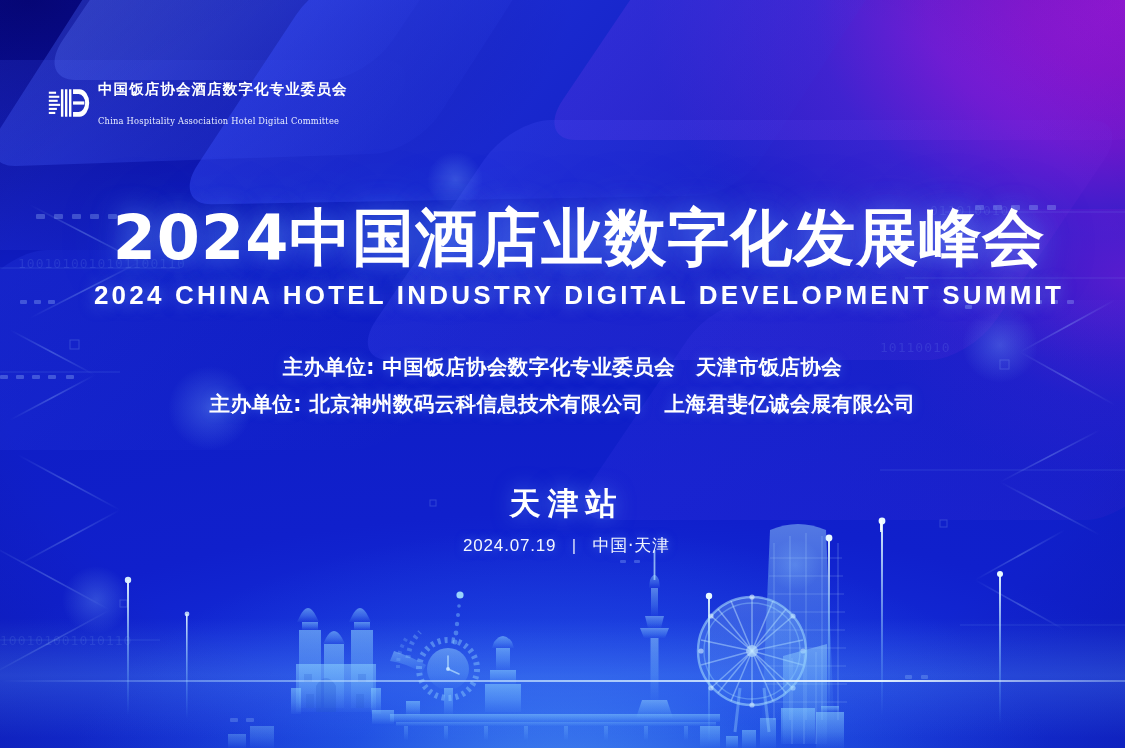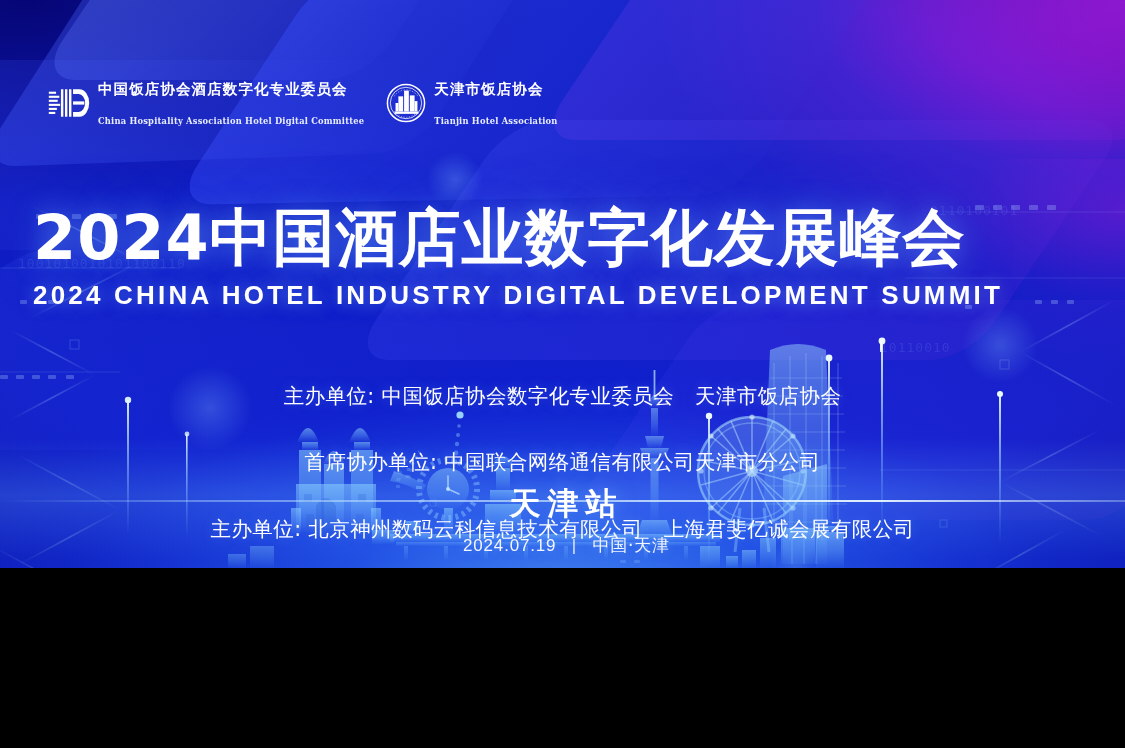--- a/index.html
+++ b/index.html
@@ -1,20 +1,20 @@
 <!DOCTYPE html>
 <html><head>
 <meta charset="utf-8">
 <style>
   html,body{margin:0;padding:0;background:#000;}
   body{font-family:"Liberation Sans","DejaVu Sans",sans-serif;}
 
   #poster{
     position:relative;
-    width:1125px;height:568px;
+    width:1125px;height:748px;
     overflow:hidden;
     background:#1220cc;
   }
 
   
   .bg-base{
     position:absolute;inset:0;
     background:
       radial-gradient(125% 90% at 50% 118%, #2f7cf5 0%, #1a51e8 16%, #1430db 34%, #1020cc 55%, #0f1cc0 100%);
   }
@@ -75,28 +75,28 @@
   .logo-group{display:flex;align-items:center;gap:8px;}
   .cha-mark{width:42px;height:34px;flex:none;}
   .tha-mark{width:40px;height:40px;flex:none;}
   .logo-text{display:flex;flex-direction:column;line-height:1;}
   .logo-cn{
     color:#ffffff;font-size:14.5px;font-weight:700;letter-spacing:1.1px;
     font-family:"DejaVu Sans","Liberation Sans",sans-serif;
     white-space:nowrap;
   }
   .logo-en{
-    color:#e9eeff;font-size:8.3px;font-weight:700;letter-spacing:.22px;
+    color:#e9eeff;font-size:8.3px;font-weight:400;letter-spacing:.22px;
     margin-top:20px;white-space:nowrap;
     font-family:"DejaVu Serif","Liberation Serif",serif;
   }
 
   
   .title-wrap{
-    position:absolute;left:0;right:0;top:205px;text-align:left;z-index:30;padding-left:33px;
+    position:absolute;left:0;right:0;top:205px;text-align:center;z-index:30;padding-left:33px;
   }
   .title-cn{
     font-family:"DejaVu Sans","Liberation Sans",sans-serif;
     font-size:62px;font-weight:700;color:#ffffff;letter-spacing:1px;
     line-height:1.08;
     text-shadow:0 0 26px rgba(120,180,255,.55), 0 0 60px rgba(60,120,255,.35);
     white-space:nowrap;
   }
   .title-en{
     margin-top:8px;
@@ -106,25 +106,24 @@
     text-shadow:0 0 16px rgba(130,185,255,.6);
     white-space:nowrap;
   }
 
   
   .orgs{
     position:absolute;left:0;right:0;top:349px;text-align:center;z-index:30;
     font-family:"DejaVu Sans","Liberation Sans",sans-serif;
   }
   .orgs .line{
-    color:#ffffff;font-size:20.5px;font-weight:400;letter-spacing:.4px;
+    color:#ffffff;font-size:20.5px;font-weight:700;letter-spacing:.4px;
     line-height:1.82;
     text-shadow:0 0 12px rgba(90,150,255,.45);
     white-space:nowrap;
-    margin-top:29px;
   }
 
   
   .station-wrap{
     position:absolute;left:8px;right:0;top:483px;text-align:center;z-index:30;
   }
   .station{
     font-family:"DejaVu Sans","Liberation Sans",sans-serif;
     font-size:31px;font-weight:700;color:#ffffff;letter-spacing:7px;
     text-shadow:0 0 20px rgba(120,180,255,.6);
@@ -494,50 +493,29 @@
           <path d="M31 4 h8 a12 17 0 0 1 0 34 h-8 v-6 h7 a8 11 0 0 0 0-22 h-7z"></path>
           <rect x="31" y="19" width="14" height="4"></rect>
         </g>
       </svg>
       <div class="logo-text">
         <span class="logo-cn">中国饭店协会酒店数字化专业委员会</span>
         <span class="logo-en">China Hospitality Association Hotel Digital Committee</span>
       </div>
     </div>
 
-    <div class="logo-group">
-      <svg class="tha-mark" viewBox="0 0 42 42">
-        <circle cx="21" cy="21" r="19.5" fill="none" stroke="#ffffff" stroke-width="1.6"></circle>
-        <circle cx="21" cy="21" r="16.5" fill="none" stroke="#ffffff" stroke-width=".8"></circle>
-        <path d="M8.5 14 a15 15 0 0 1 25 0" fill="none" stroke="#ffffff" stroke-width=".6" stroke-dasharray="1.4 1.6"></path>
-        <path d="M9 30 a15 15 0 0 0 24 0" fill="none" stroke="#ffffff" stroke-width=".6" stroke-dasharray="1.2 1.6"></path>
-        <g fill="#ffffff">
-          <rect x="19" y="8" width="5" height="22"></rect>
-          <rect x="13" y="14" width="5" height="16"></rect>
-          <rect x="25" y="13" width="5" height="17"></rect>
-          <rect x="10" y="21" width="3" height="9"></rect>
-          <rect x="30" y="19" width="3" height="11"></rect>
-          <rect x="9" y="30" width="25" height="2.4"></rect>
-        </g>
-      </svg>
-      <div class="logo-text">
-        <span class="logo-cn">天津市饭店协会</span>
-        <span class="logo-en">Tianjin Hotel Association</span>
-      </div>
-    </div>
   </div>
 
   <div class="title-wrap">
     <div class="title-cn">2024中国酒店业数字化发展峰会</div>
     <div class="title-en">2024 CHINA HOTEL INDUSTRY DIGITAL DEVELOPMENT SUMMIT</div>
   </div>
 
   <div class="orgs">
     <div class="line">主办单位: 中国饭店协会数字化专业委员会　天津市饭店协会</div>
-    <div class="line">首席协办单位: 中国联合网络通信有限公司天津市分公司</div>
     <div class="line">主办单位: 北京神州数码云科信息技术有限公司　上海君斐亿诚会展有限公司</div>
   </div>
 
   <div class="station-wrap">
     <div class="station">天津站</div>
     <div class="date-line">
       <span>2024.07.19</span>
       <span class="sep">|</span>
       <span class="loc">中国·天津</span>
     </div>

